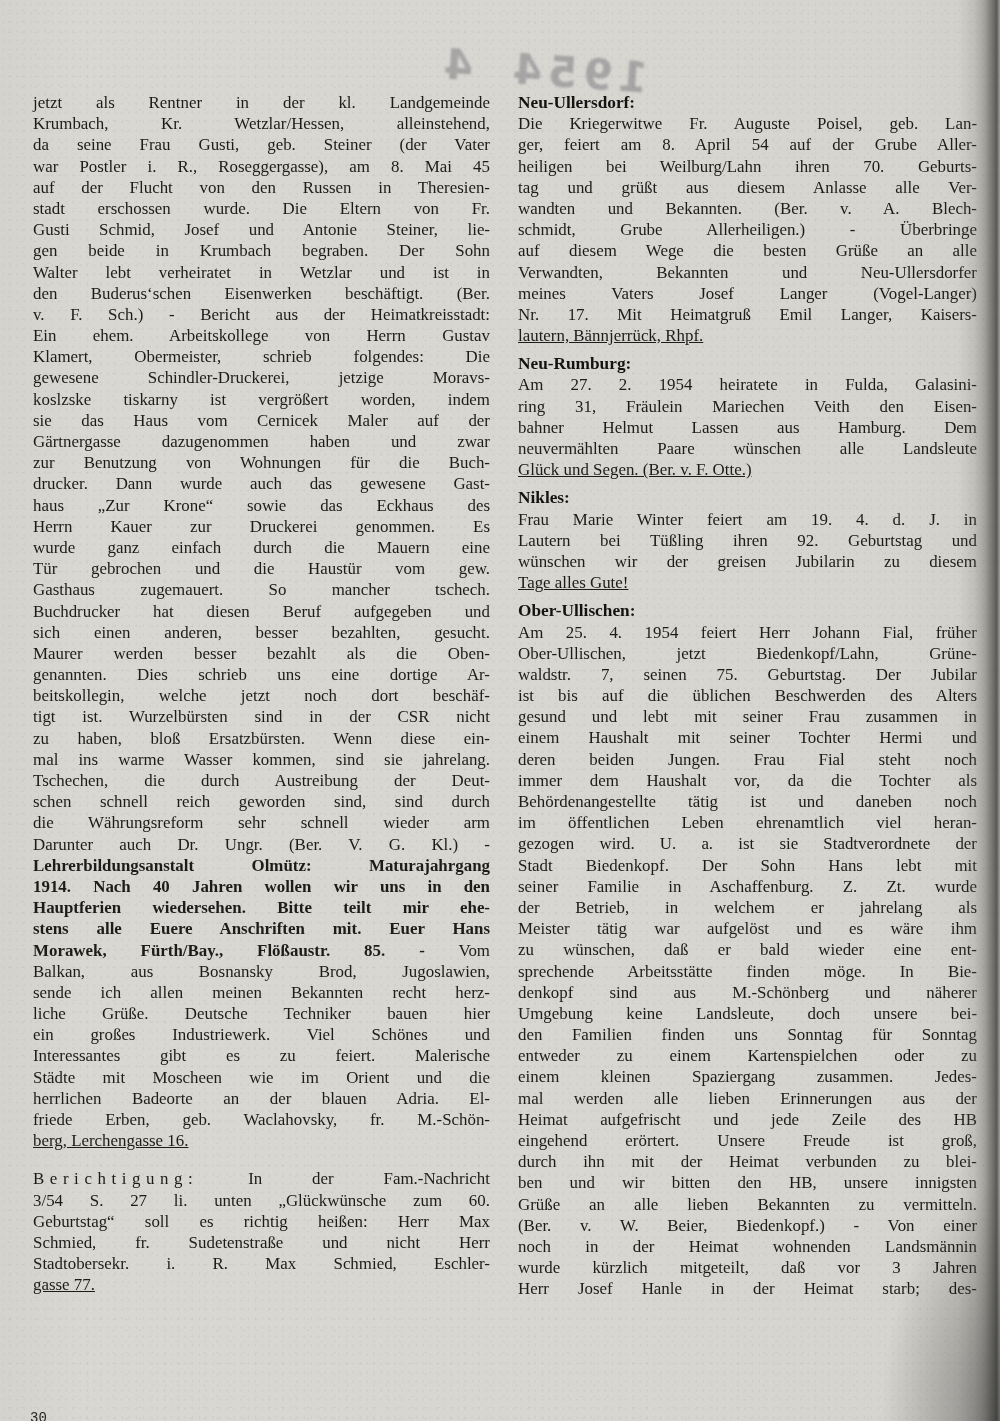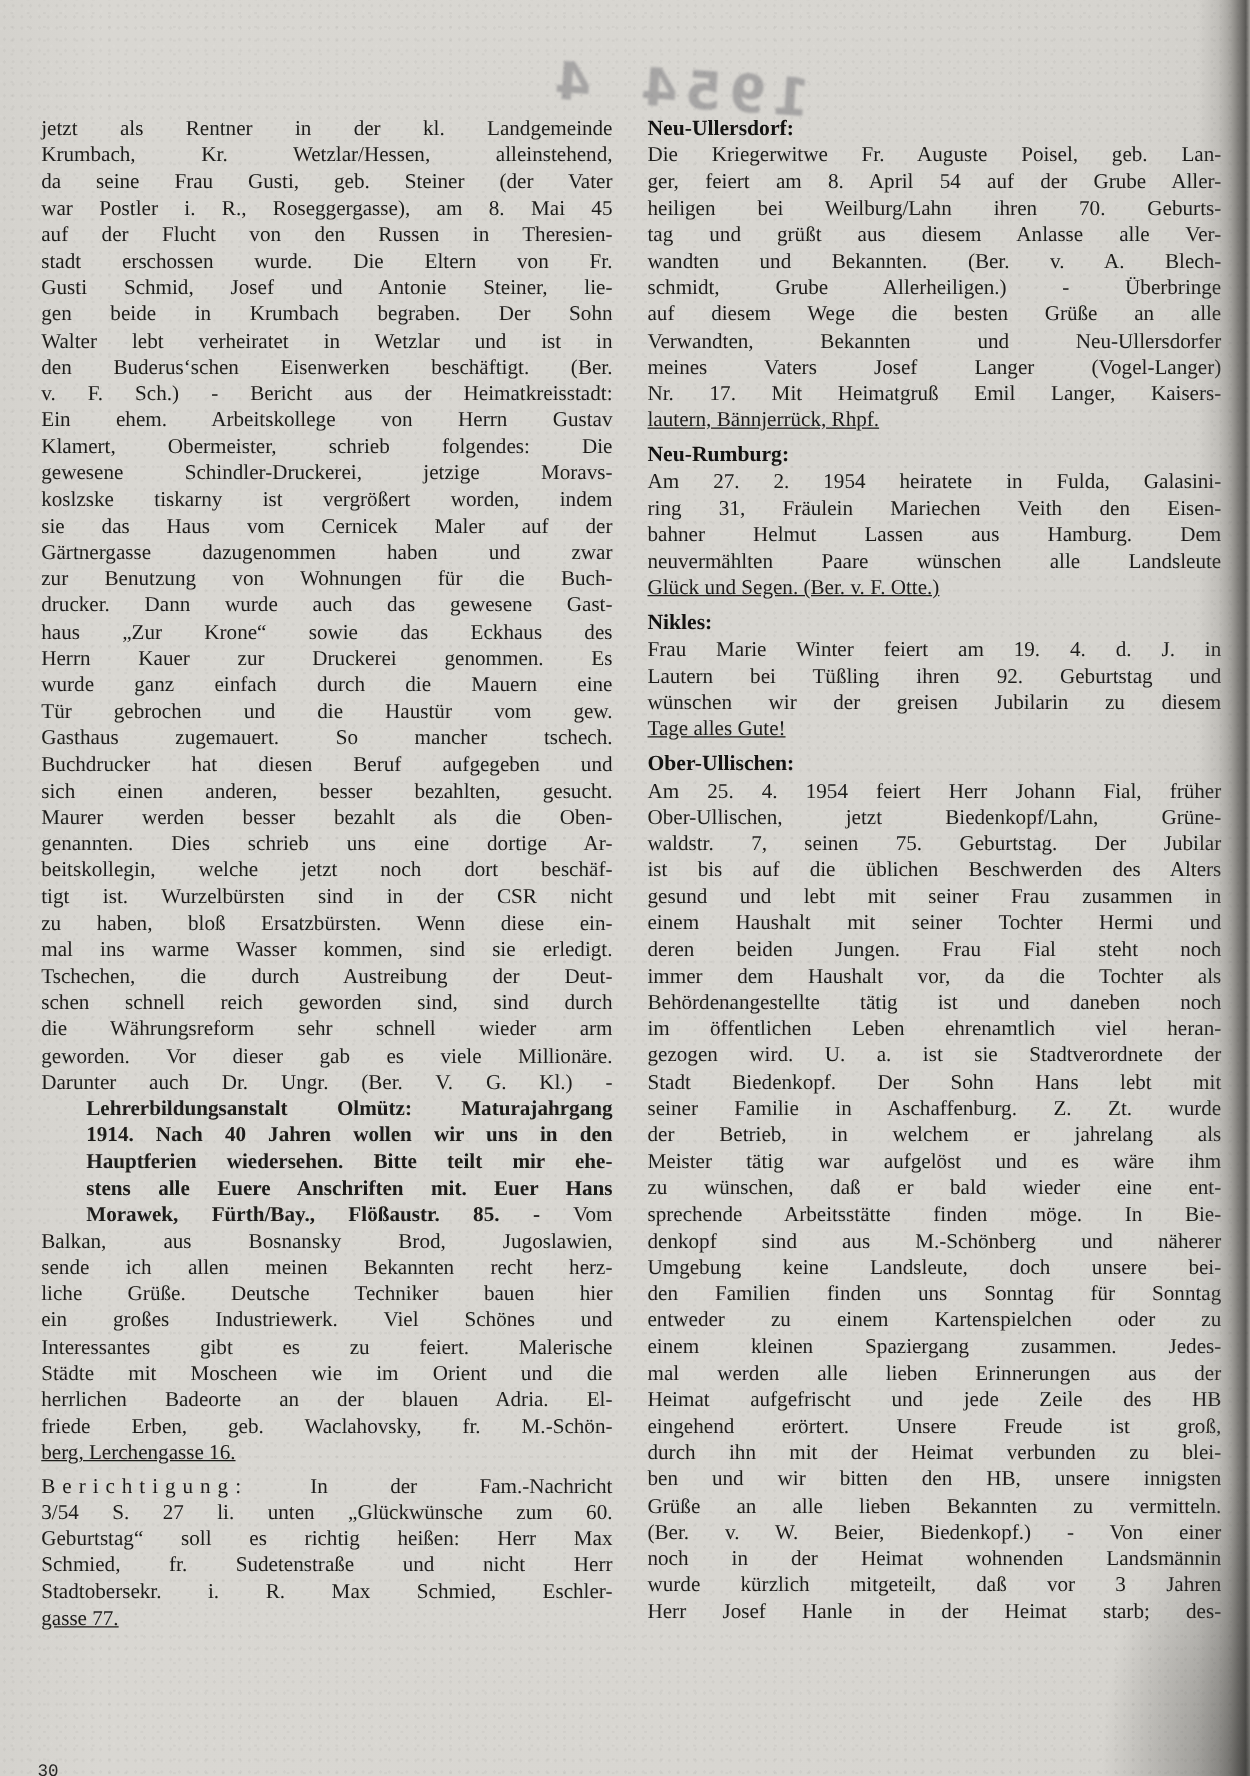--- a/index.html
+++ b/index.html
@@ -50,22 +50,22 @@
     text-rendering:optimizeLegibility;
   }
   .col-left{left:33px;width:457px;}
   .col-right{left:518px;width:459px;}
   .line{
     text-align:justify;
     text-align-last:justify;
     height:21.2px;overflow:visible;white-space:normal;
   }
   .line.end{text-align-last:left;text-decoration:underline;}
-  .line.gap{margin-top:5px;}
-  .line span.b{font-weight:bold;margin-left:36px;}
+  .line.gap{margin-top:17px;}
+  .line span.b{font-weight:bold;}
   .line span.sp{letter-spacing:0.33em;}
   .block{margin-top:7px;}
   .block:first-child{margin-top:0;}
   .line.heading{
     font-weight:bold;text-align:right;text-align-last:left;
     font-size:17.3px;color:#141312;
   }
   .pagenum{
     position:absolute;left:30px;top:1410px;
     font-size:14px;color:#262524;font-family:Liberation Mono, monospace;
@@ -107,25 +107,24 @@
       <div class="line"><span>wurde ganz einfach durch die Mauern eine</span></div>
       <div class="line"><span>Tür gebrochen und die Haustür vom gew.</span></div>
       <div class="line"><span>Gasthaus zugemauert. So mancher tschech.</span></div>
       <div class="line"><span>Buchdrucker hat diesen Beruf aufgegeben und</span></div>
       <div class="line"><span>sich einen anderen, besser bezahlten, gesucht.</span></div>
       <div class="line"><span>Maurer werden besser bezahlt als die Oben-</span></div>
       <div class="line"><span>genannten. Dies schrieb uns eine dortige Ar-</span></div>
       <div class="line"><span>beitskollegin, welche jetzt noch dort beschäf-</span></div>
       <div class="line"><span>tigt ist. Wurzelbürsten sind in der CSR nicht</span></div>
       <div class="line"><span>zu haben, bloß Ersatzbürsten. Wenn diese ein-</span></div>
-      <div class="line"><span>mal ins warme Wasser kommen, sind sie erledigt.</span></div>
+      <div class="line"><span>mal ins warme Wasser kommen, sind sie jahrelang.</span></div>
       <div class="line"><span>Tschechen, die durch Austreibung der Deut-</span></div>
       <div class="line"><span>schen schnell reich geworden sind, sind durch</span></div>
       <div class="line"><span>die Währungsreform sehr schnell wieder arm</span></div>
-      <div class="line"><span>geworden. Vor dieser gab es viele Millionäre.</span></div>
       <div class="line"><span>Darunter auch Dr. Ungr. (Ber. V. G. Kl.) -</span></div>
       <div class="line"><span class="b">Lehrerbildungsanstalt Olmütz: Maturajahrgang</span></div>
       <div class="line"><span class="b">1914. Nach 40 Jahren wollen wir uns in den</span></div>
       <div class="line"><span class="b">Hauptferien wiedersehen. Bitte teilt mir ehe-</span></div>
       <div class="line"><span class="b">stens alle Euere Anschriften mit. Euer Hans</span></div>
       <div class="line"><span class="b">Morawek, Fürth/Bay., Flößaustr. 85. -</span> <span>Vom</span></div>
       <div class="line"><span>Balkan, aus Bosnansky Brod, Jugoslawien,</span></div>
       <div class="line"><span>sende ich allen meinen Bekannten recht herz-</span></div>
       <div class="line"><span>liche Grüße. Deutsche Techniker bauen hier</span></div>
       <div class="line"><span>ein großes Industriewerk. Viel Schönes und</span></div>

